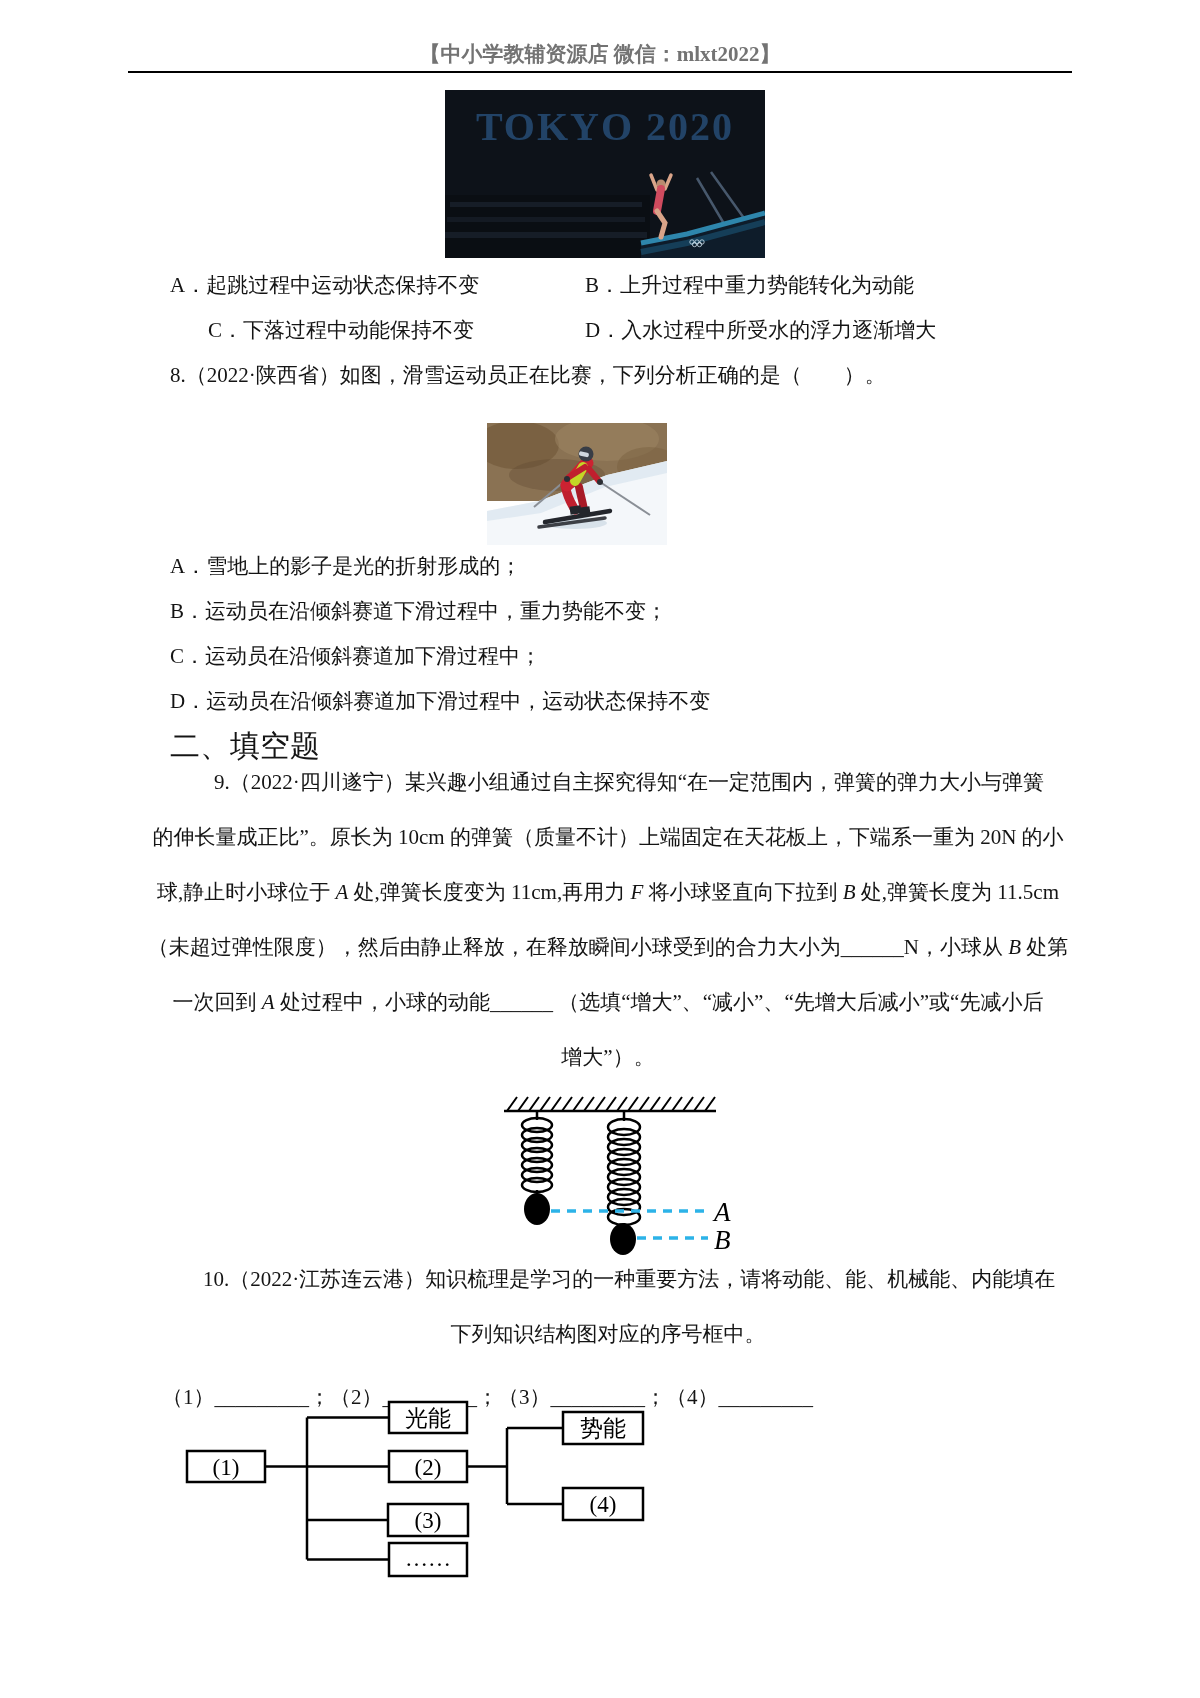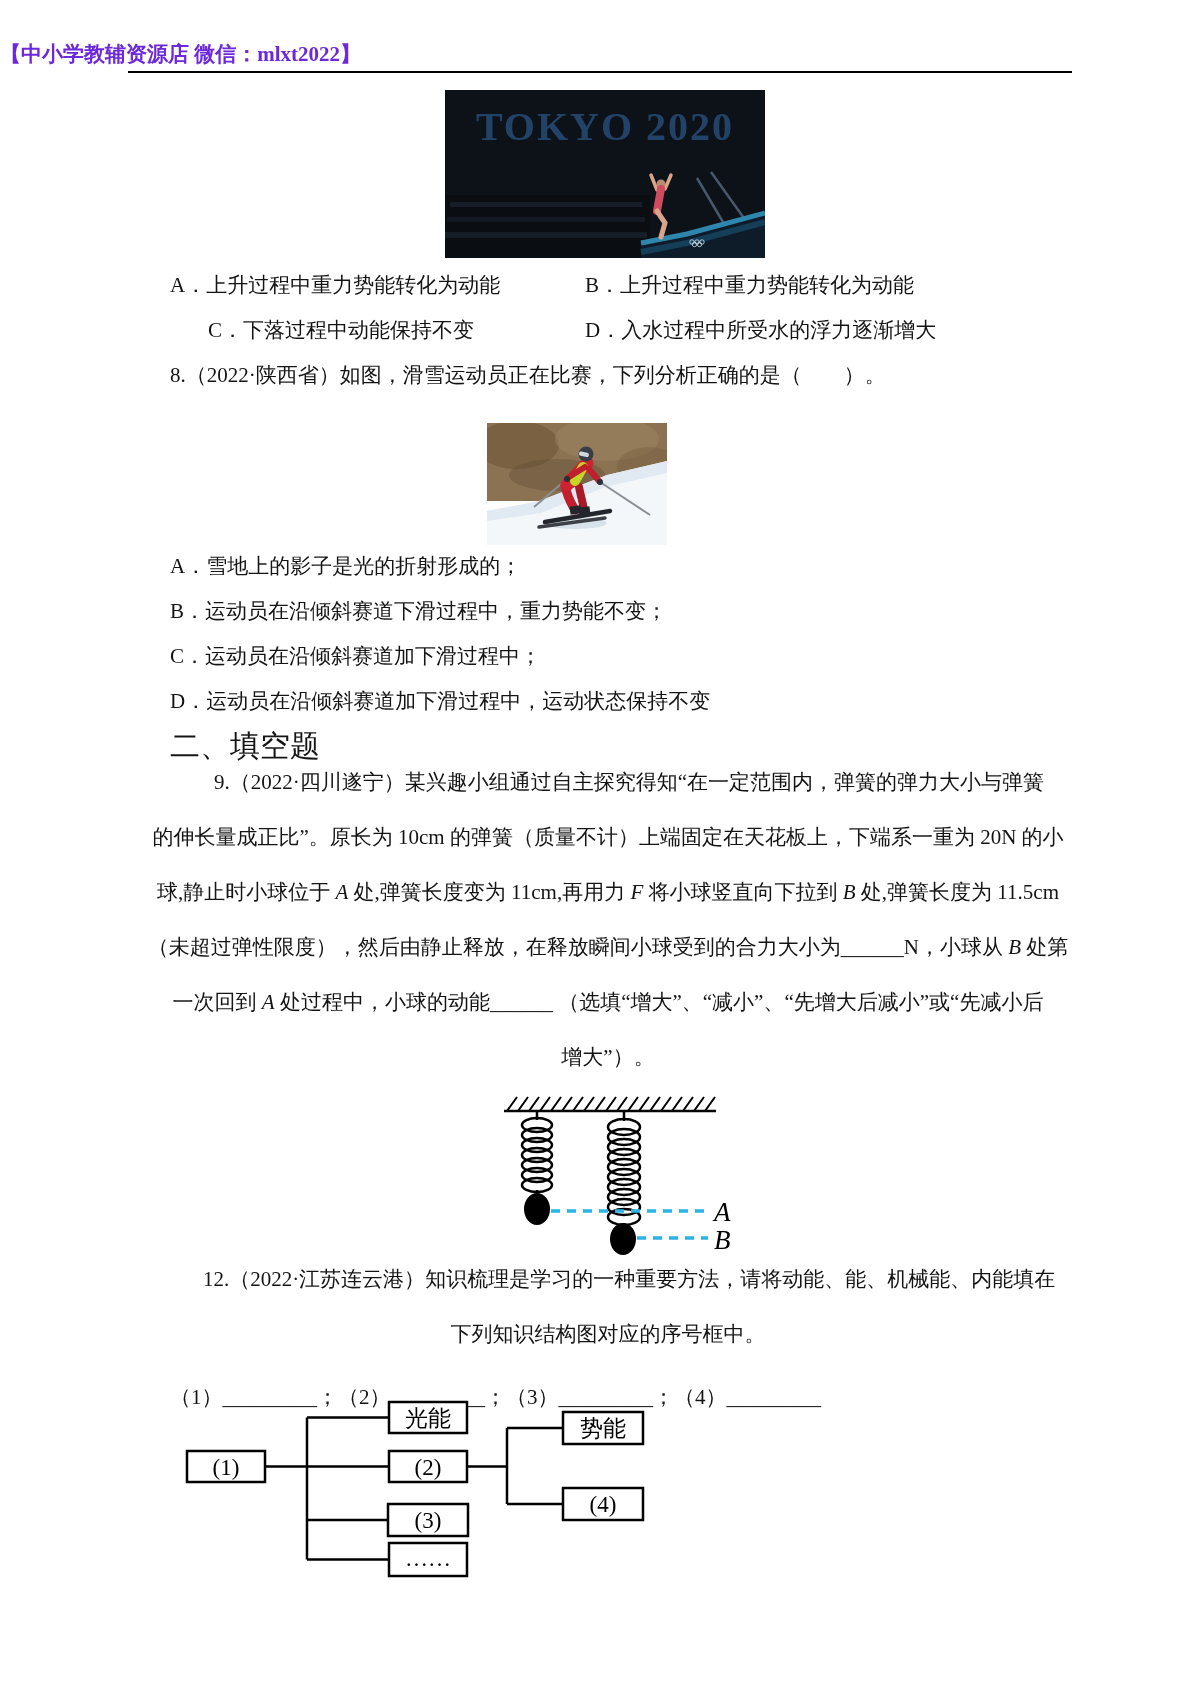--- a/index.html
+++ b/index.html
@@ -1,21 +1,21 @@
 <!DOCTYPE html>
 <html><head>
 <meta charset="utf-8">
 <style>
   html,body{margin:0;padding:0;background:#888;}
   .page{position:relative;width:1200px;height:1698px;background:#ffffff;overflow:hidden;
         font-family:"Liberation Serif","DejaVu Serif",serif;color:#141414;}
   .abs{position:absolute;white-space:nowrap;}
   .t{font-size:21px;line-height:26px;}
   .bold{font-weight:normal;}
-  .banner{top:40px;left:0;width:1200px;text-align:left;font-size:21px;font-weight:bold;color:#6d28d9;}
+  .banner{top:40px;left:0;width:1200px;text-align:center;font-size:21px;font-weight:bold;color:#737373;}
   .rule{top:71px;left:128px;width:944px;height:2px;background:#000;}
   .para{font-size:21px;line-height:55px;text-align:center;}
   .para .ln{height:55px;}
   .indent{padding-left:42px;}
   .vr{font-family:"Liberation Serif",serif;font-style:italic;}
   svg text{font-family:"Liberation Serif","DejaVu Serif",serif;}
   .photo{display:block;}
 </style>
 </head>
 <body>
@@ -44,21 +44,21 @@
         <circle cx="254.5" cy="154.5" r="2.2"></circle>
     </g>
     <g>
       <path d="M212 100 L206 85 M220 99 L226 85" stroke="#d9a489" stroke-width="3.5" stroke-linecap="round" fill="none"></path>
       <circle cx="216" cy="94" r="4.5" fill="#b98b6f"></circle>
       <line x1="216" y1="99" x2="212" y2="121" stroke="#d04b5f" stroke-width="8" stroke-linecap="round"></line>
       <path d="M212 121 L220 133 L216 147" stroke="#d9a489" stroke-width="5" fill="none" stroke-linecap="round"></path>
     </g>
   </svg>
 
-  <div class="abs t" style="left:170px;top:272px;">A．上升过程中重力势能转化为动能</div>
+  <div class="abs t" style="left:170px;top:272px;">A．起跳过程中运动状态保持不变</div>
   <div class="abs t" style="left:585px;top:272px;">B．上升过程中重力势能转化为动能</div>
   <div class="abs t" style="left:185px;top:317px;margin-left:23px;">C．下落过程中动能保持不变</div>
   <div class="abs t" style="left:585px;top:317px;">D．入水过程中所受水的浮力逐渐增大</div>
 
   <div class="abs t" style="left:170px;top:362px;">
     <span>8.</span><span class="bold">（2022·陕西省）</span><span>如图，滑雪运动员正在比赛，下列分析正确的是（　　）。</span>
   </div>
 
   <svg class="abs photo" style="left:487px;top:423px;" width="180" height="122" viewBox="0 0 180 122">
     <rect x="0" y="0" width="180" height="78" fill="#8a7253"></rect>
@@ -137,25 +137,25 @@
       <line x1="184" y1="133" x2="184" y2="139"></line>
     </g>
     <ellipse cx="183" cy="149" rx="13" ry="16" fill="#000"></ellipse>
     <line x1="111" y1="121" x2="268" y2="121" stroke-width="3.5" stroke-dasharray="9 7" stroke="#2cb3e8"></line>
     <line x1="197" y1="148" x2="268" y2="148" stroke-width="3.5" stroke-dasharray="9 7" stroke="#2cb3e8"></line>
     <text x="274" y="131" font-size="27" font-style="italic" fill="#000">A</text>
     <text x="274" y="159" font-size="27" font-style="italic" fill="#000">B</text>
   </svg>
 
   <div class="abs para" style="left:128px;top:1252px;width:960px;">
-    <div class="ln indent"><span>12.</span><span>（2022·江苏连云港）</span><span>知识梳理是学习的一种重要方法，请将动能、能、机械能、内能填在</span></div>
+    <div class="ln indent"><span>10.</span><span>（2022·江苏连云港）</span><span>知识梳理是学习的一种重要方法，请将动能、能、机械能、内能填在</span></div>
     <div class="ln">下列知识结构图对应的序号框中。</div>
   </div>
 
-  <div class="abs t" style="left:170px;top:1384px;">（1）_________；（2）_________；（3）_________；（4）_________</div>
+  <div class="abs t" style="left:162px;top:1384px;">（1）_________；（2）_________；（3）_________；（4）_________</div>
 
   <svg class="abs" style="left:150px;top:1398px;" width="520" height="185" viewBox="0 0 520 185">
     <g stroke="#000" stroke-width="2.5" fill="none">
       <path d="M115 68.5 H157 M157 19.5 V161.5 M157 19.5 H239 M157 68.5 H239 M157 122 H238 M157 161.5 H239"></path>
       <path d="M317 68.5 H357 M357 30 V106 M357 30 H413 M357 106 H413"></path>
     </g>
     <g stroke="#000" stroke-width="2.5" fill="#fff">
       <rect x="37" y="53" width="78" height="31"></rect>
       <rect x="239" y="4" width="78" height="31"></rect>
       <rect x="239" y="53" width="78" height="31"></rect>

